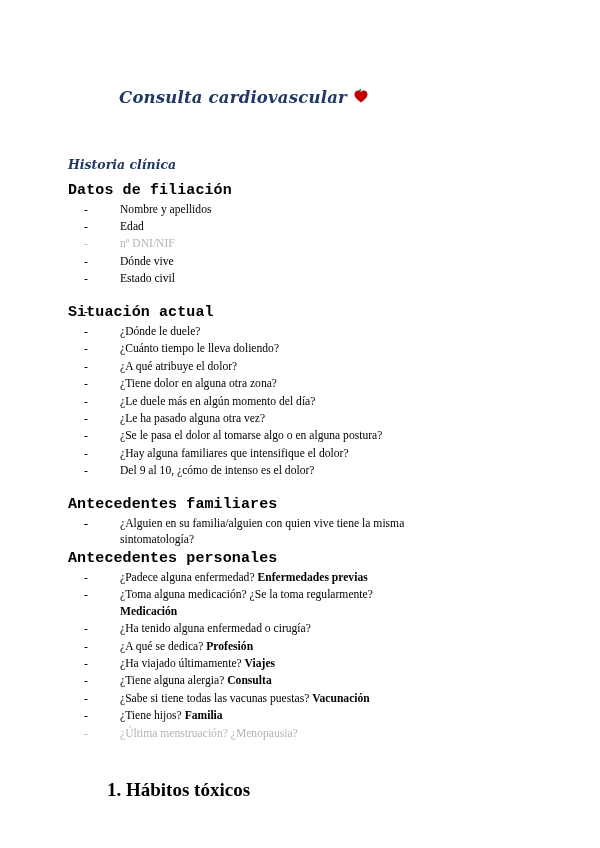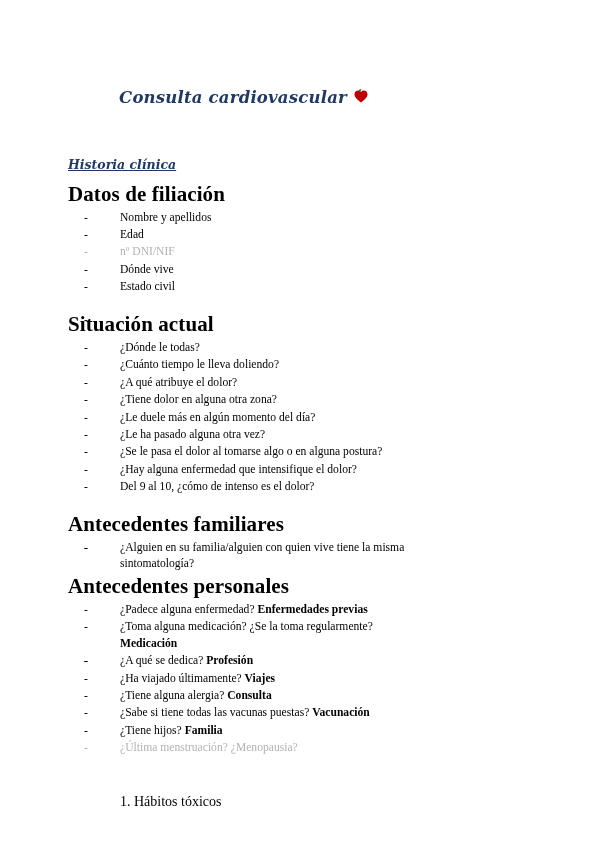--- a/index.html
+++ b/index.html
@@ -38,27 +38,26 @@
     margin-left: 6px;
     position: relative;
     top: -1px;
   }
   .section-title-blue {
     font-family: "DejaVu Serif", serif;
     font-style: italic;
     font-weight: bold;
     font-size: 12.5px;
     color: #1f3864;
-    text-decoration: underline;
     margin: 48px 0 10px 0;
   }
   h2.h-main {
-    font-family: Liberation Serif, serif;
+    font-family: Liberation Mono, monospace;
     font-weight: bold;
-    font-size: 21px;
+    font-size: 15px;
     margin: 0 0 3px 0;
     letter-spacing: 0.1px;
   }
   .block {
     margin-bottom: 16px;
   }
   .block.tight {
     margin-bottom: 0;
   }
   ul.dash-list {
@@ -82,24 +81,23 @@
     color: #b3b3b3;
   }
   .bold-term {
     font-weight: bold;
   }
   ol.num-list {
     margin: 0;
     padding-left: 58px;
   }
   ol.num-list li {
-    font-size: 14px;
-    font-weight: normal;
+    font-size: 19px;
+    font-weight: bold;
     line-height: 1.5;
-    margin-left: 8px;
   }
   .spacer-md { height: 18px; }
 </style>
 </head>
 <body>
 
 <div class="page">
 
   <div class="doc-title">
     <span>Consulta cardiovascular</span><span class="heart-icon"><svg width="16" height="16" viewBox="0 0 32 32" aria-hidden="true">
@@ -123,46 +121,46 @@
 
   <div class="block">
     <ul class="dash-list">
       <li><span class="dash">-</span></li>
     </ul>
   </div>
 
   <div class="block">
     <h2 class="h-main">Situación actual</h2>
     <ul class="dash-list">
-      <li><span class="dash">-</span><span>¿Dónde le todas?</span></li>
+      <li><span class="dash">-</span><span>¿Dónde le duele?</span></li>
       <li><span class="dash">-</span><span>¿Cuánto tiempo le lleva doliendo?</span></li>
       <li><span class="dash">-</span><span>¿A qué atribuye el dolor?</span></li>
       <li><span class="dash">-</span><span>¿Tiene dolor en alguna otra zona?</span></li>
       <li><span class="dash">-</span><span>¿Le duele más en algún momento del día?</span></li>
       <li><span class="dash">-</span><span>¿Le ha pasado alguna otra vez?</span></li>
       <li><span class="dash">-</span><span>¿Se le pasa el dolor al tomarse algo o en alguna postura?</span></li>
-      <li><span class="dash">-</span><span>¿Hay alguna enfermedad que intensifique el dolor?</span></li>
+      <li><span class="dash">-</span><span>¿Hay alguna familiares que intensifique el dolor?</span></li>
       <li><span class="dash">-</span><span>Del 9 al 10, ¿cómo de intenso es el dolor?</span></li>
     </ul>
   </div>
 
   <div class="block tight">
     <h2 class="h-main">Antecedentes familiares</h2>
     <ul class="dash-list">
       <li><span class="dash">-</span></li>
       <li><span class="dash">-</span><span>¿Alguien en su familia/alguien con quien vive tiene la misma sintomatología?</span></li>
     </ul>
   </div>
 
   <div class="block">
     <h2 class="h-main">Antecedentes personales</h2>
     <ul class="dash-list">
       <li><span class="dash">-</span><span>¿Padece alguna enfermedad?</span> <span class="bold-term">Enfermedades previas</span></li>
       <li><span class="dash">-</span><span>¿Toma alguna medicación? ¿Se la toma regularmente?</span> <span class="bold-term">Medicación</span></li>
-      <li><span class="dash">-</span></li>
+      <li><span class="dash">-</span><span>¿Ha tenido alguna enfermedad o cirugía?</span></li>
       <li><span class="dash">-</span><span>¿A qué se dedica?</span> <span class="bold-term">Profesión</span></li>
       <li><span class="dash">-</span><span>¿Ha viajado últimamente?</span> <span class="bold-term">Viajes</span></li>
       <li><span class="dash">-</span><span>¿Tiene alguna alergia?</span> <span class="bold-term">Consulta</span></li>
       <li><span class="dash">-</span><span>¿Sabe si tiene todas las vacunas puestas?</span> <span class="bold-term">Vacunación</span></li>
       <li><span class="dash">-</span><span>¿Tiene hijos?</span> <span class="bold-term">Familia</span></li>
       <li class="muted"><span class="dash">-</span><span>¿Última menstruación? ¿Menopausia?</span></li>
     </ul>
   </div>
 
   <div class="spacer-md"></div>

